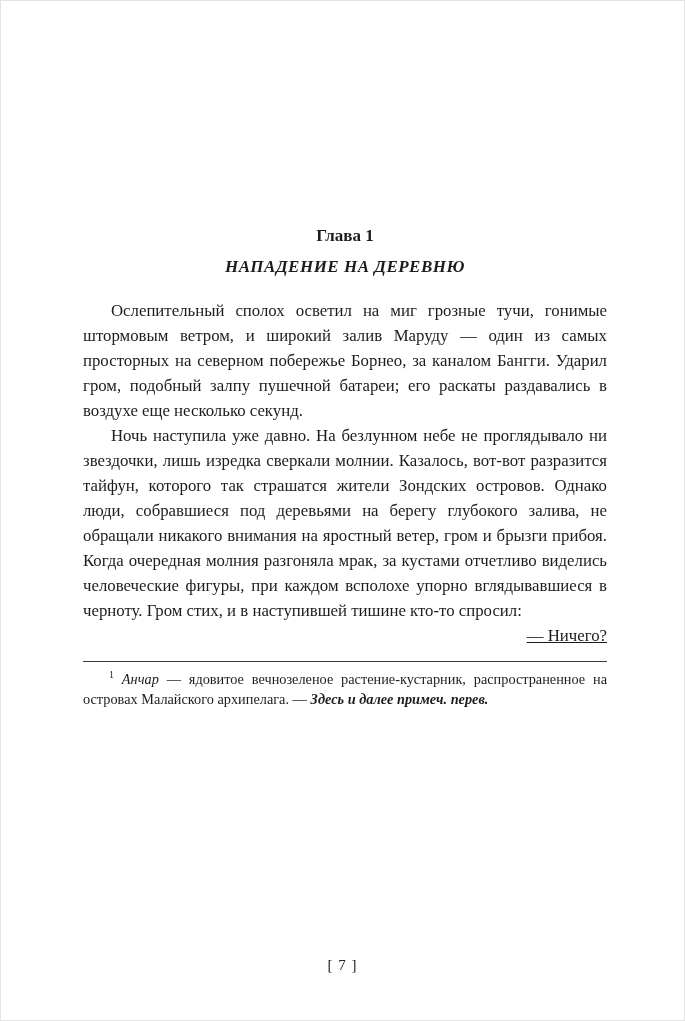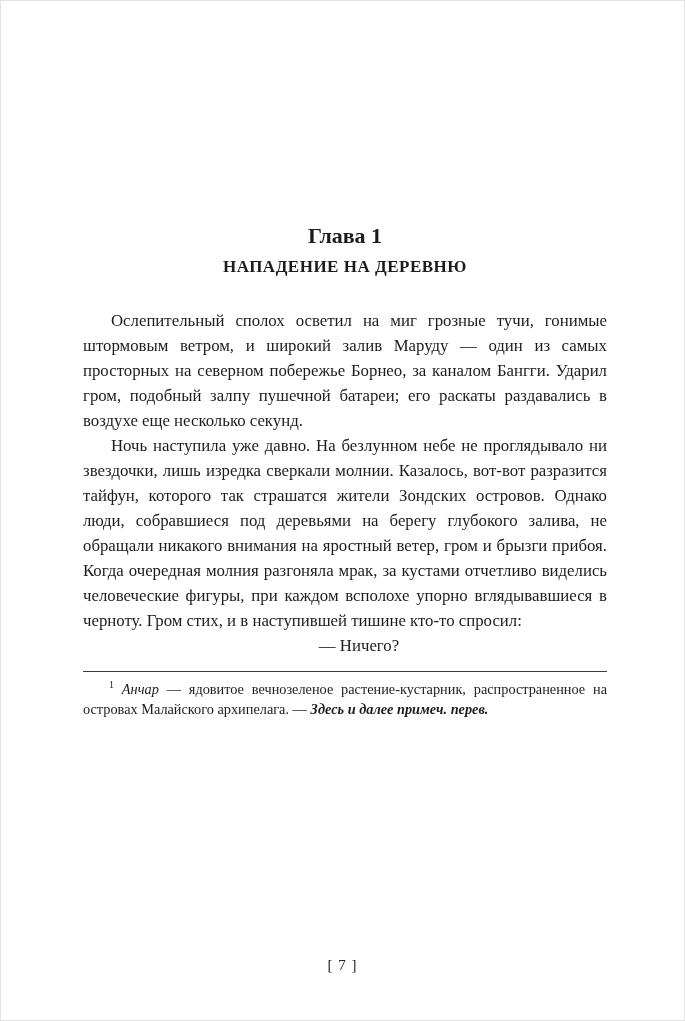--- a/index.html
+++ b/index.html
@@ -13,44 +13,46 @@
     background: #ffffff;
     color: #1c1c1c;
     position: relative;
     padding: 224px 77px 0 82px;
     border: 1px solid #e3e3e3;
   }
 
   .chapter-label {
     text-align: center;
     font-weight: bold;
-    font-size: 22px;
+    font-size: 17px;
     line-height: 22px;
   }
 
   .chapter-title {
     text-align: center;
     font-weight: bold;
     font-size: 17px;
     letter-spacing: 0.5px;
     line-height: 22px;
     margin-top: 9px;
+    font-style: italic;
   }
 
-  .body-text { margin-top: 30px; }
+  .body-text { margin-top: 20px; }
 
   .para {
     font-size: 16.8px;
     line-height: 25px;
     text-align: justify;
     text-indent: 28px;
   }
 
   .para.dialogue {
-    text-align: center;
+    text-align: right;
+    text-decoration: underline;
   }
 
   .footnote-block { margin-top: 13px; font-family: Liberation Serif, serif; }
 
   .fn-rule {
     border: none;
     border-top: 1px solid #3a3a3a;
     width: 100%;
     height: 0;
   }

